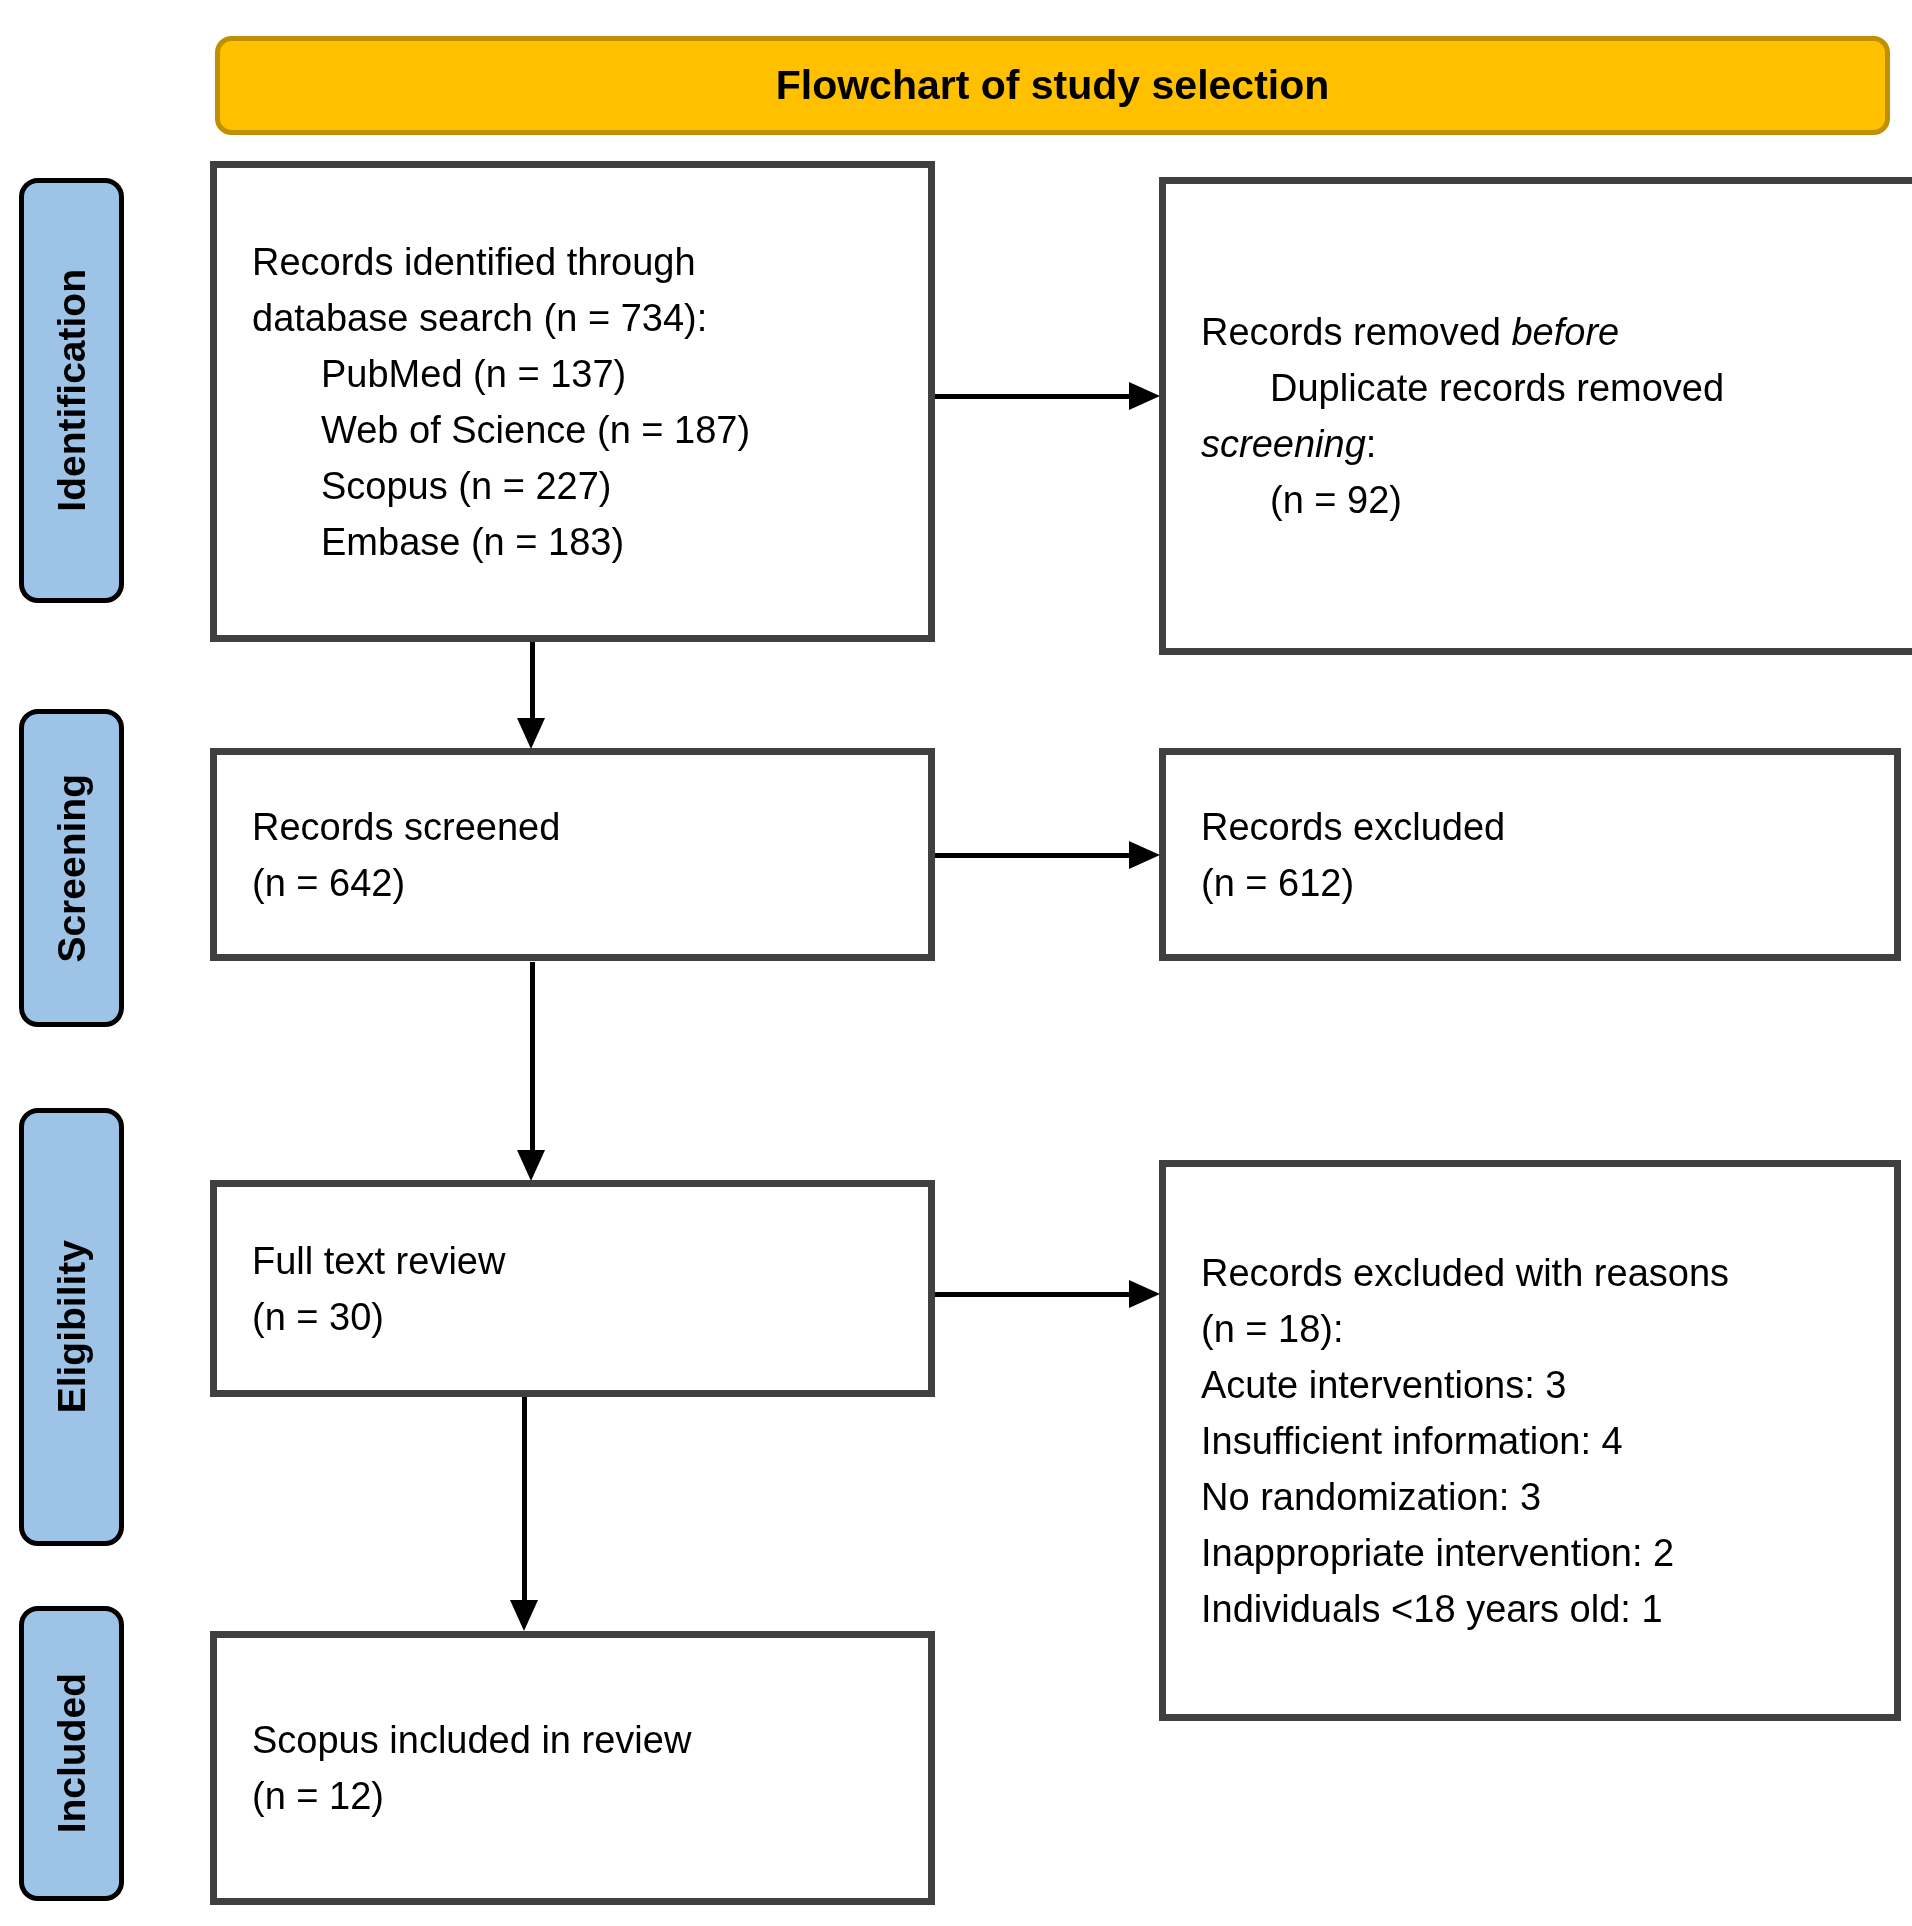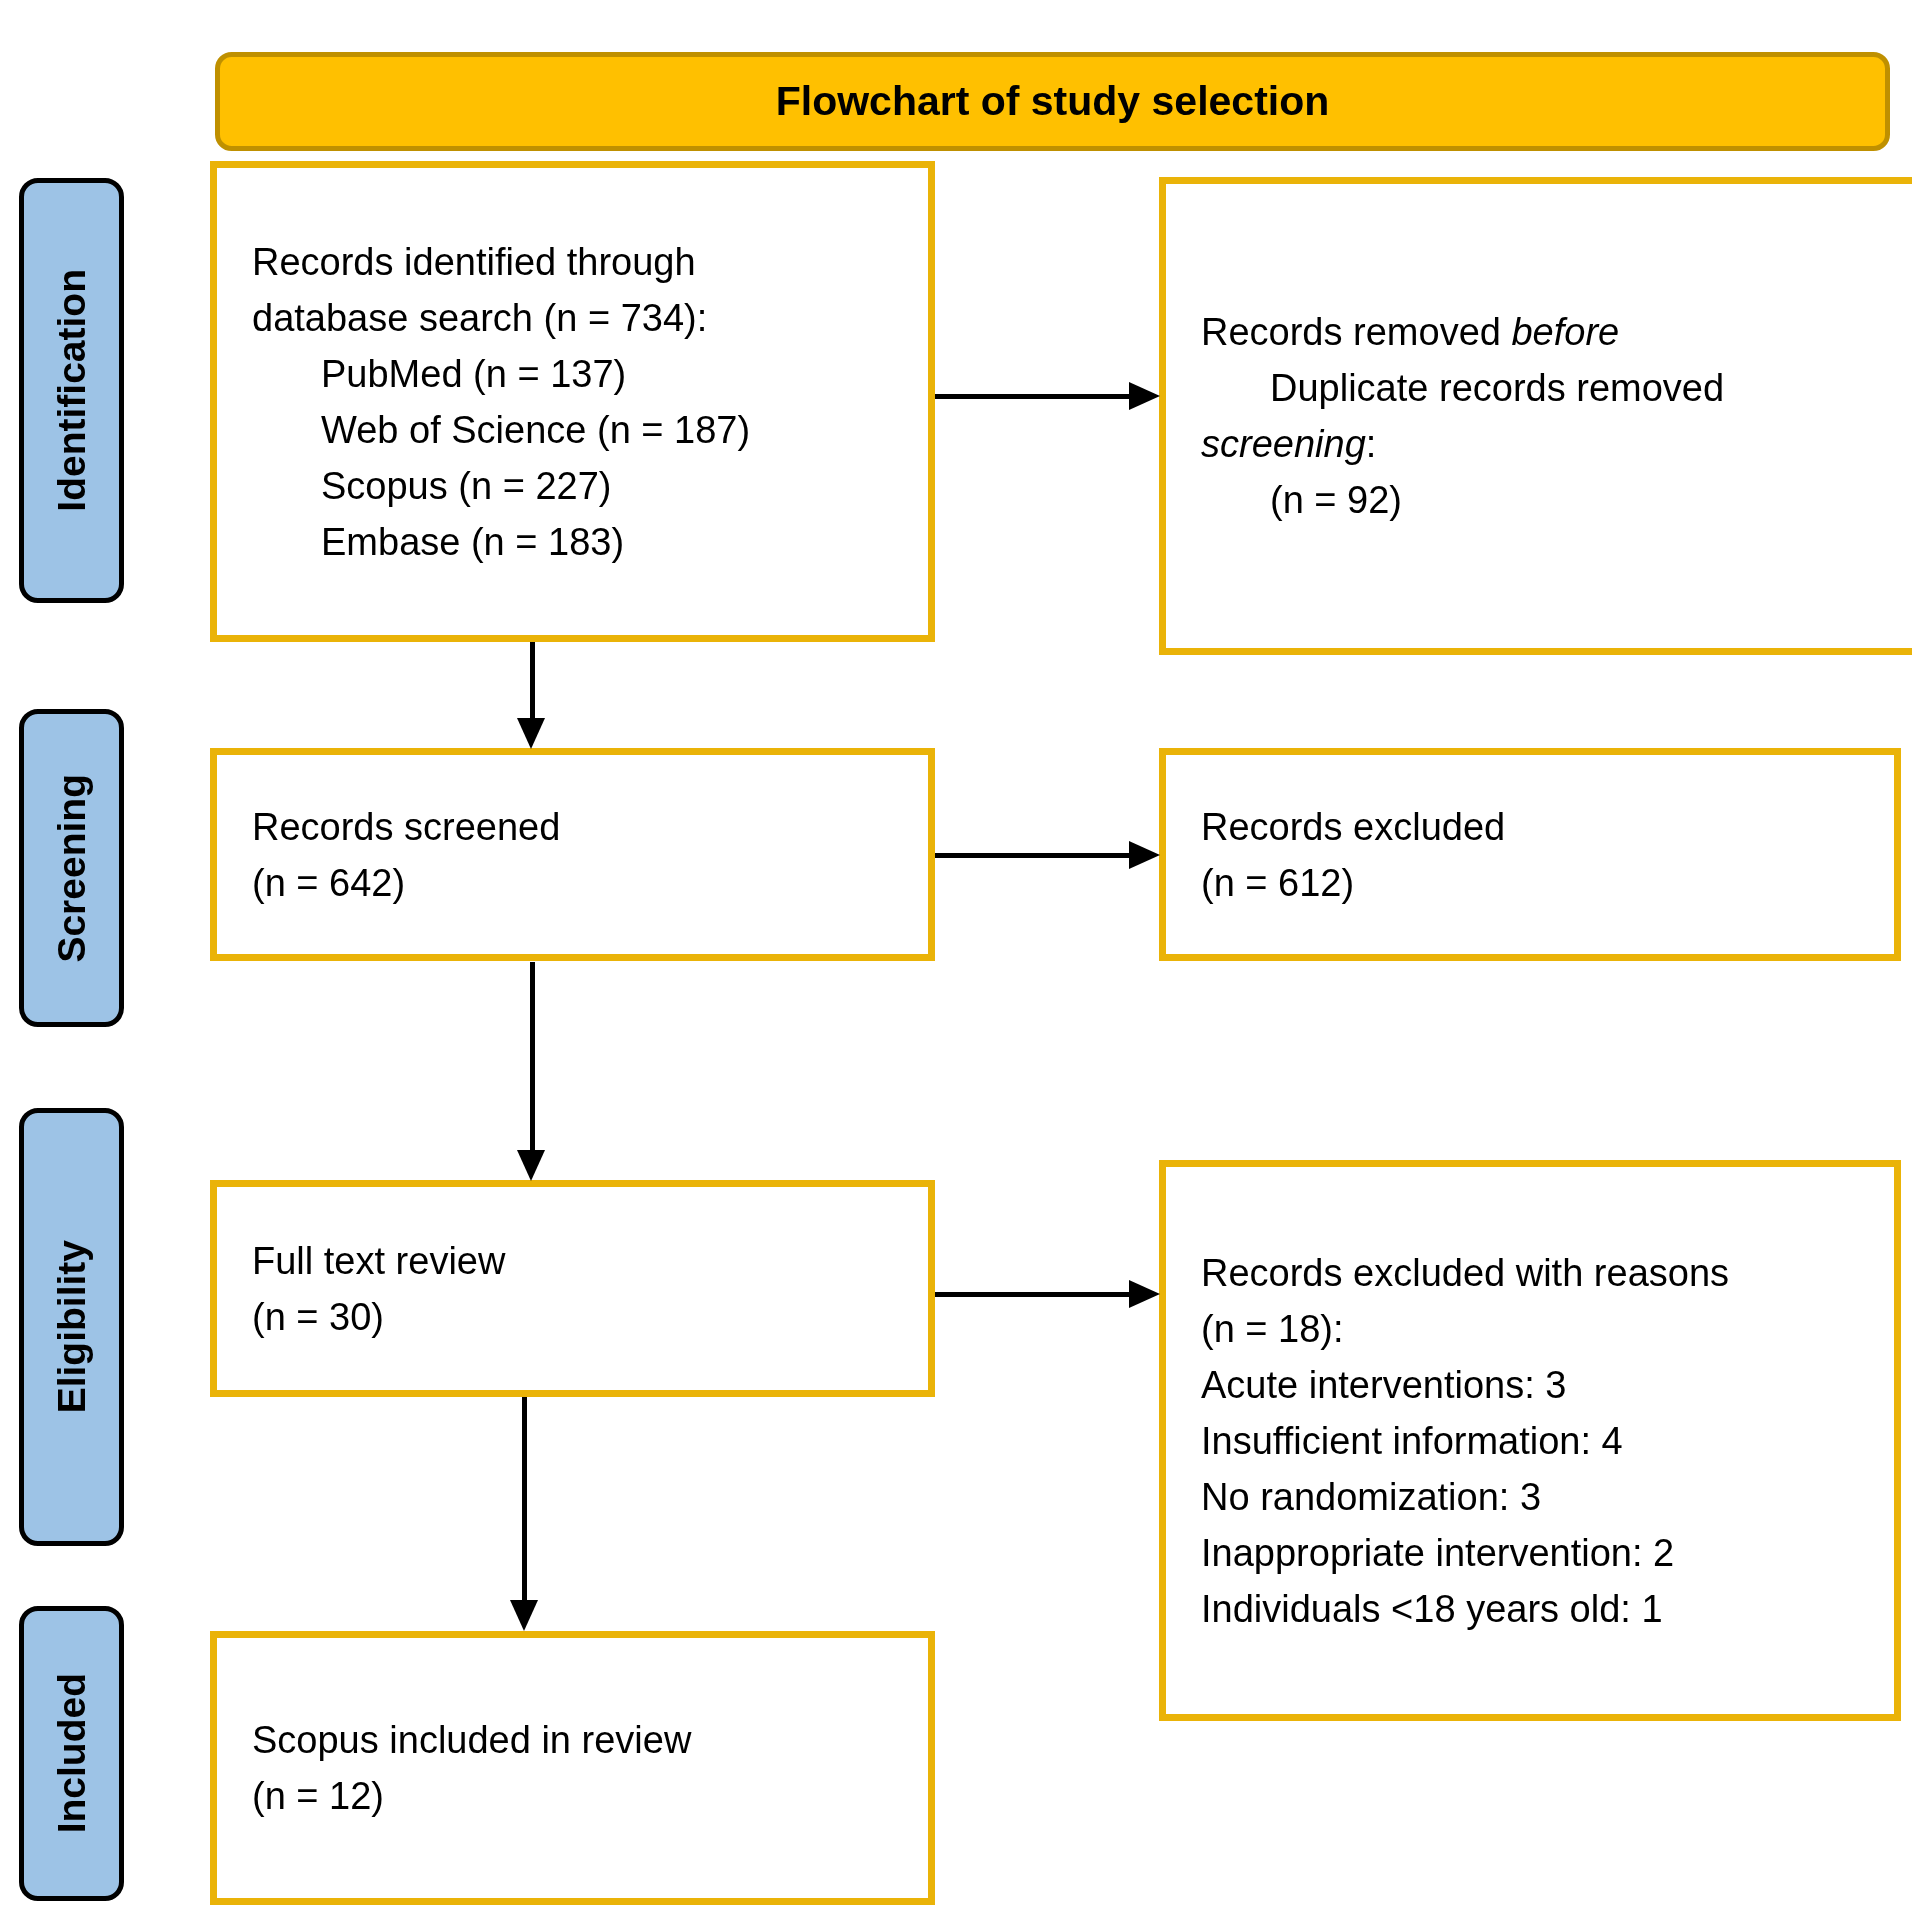--- a/index.html
+++ b/index.html
@@ -12,21 +12,21 @@
     color: #000000;
     overflow: hidden;
   }
   .banner {
     position: absolute;
     left: 215px; top: 36px; width: 1675px; height: 99px;
     background: #FFC000;
     border: 5.1px solid #BF9000;
     border-radius: 16.6px;
     box-sizing: border-box;
-    display: flex; align-items: center; justify-content: center; margin-top: 16px;
+    display: flex; align-items: center; justify-content: center;
   }
   .banner-title { font-size: 41px; font-weight: bold; }
   .stage {
     position: absolute;
     left: 19px; width: 105px;
     background: #9DC3E6;
     border: 5.1px solid #000000;
     border-radius: 19px;
     box-sizing: border-box;
     display: flex; align-items: center; justify-content: center;
@@ -34,21 +34,21 @@
   .stage-label {
     writing-mode: vertical-rl;
     transform: rotate(180deg);
     font-weight: bold;
     font-size: 39px;
     white-space: nowrap;
   }
   .fbox {
     position: absolute;
     background: #ffffff;
-    border: 7px solid #eab308;
+    border: 7px solid #404040;
     box-sizing: border-box;
     display: flex; flex-direction: column; justify-content: center;
   }
   .box-text { padding: 0 19px 0 35px; }
   .line { font-size: 38px; line-height: 56px; white-space: nowrap; }
   .indent { padding-left: 69px; }
   .italic { font-style: italic; }
   .hline { position: absolute; height: 4.5px; background: #000000; }
   .vline { position: absolute; width: 4.5px; background: #000000; }
   .head-right {

